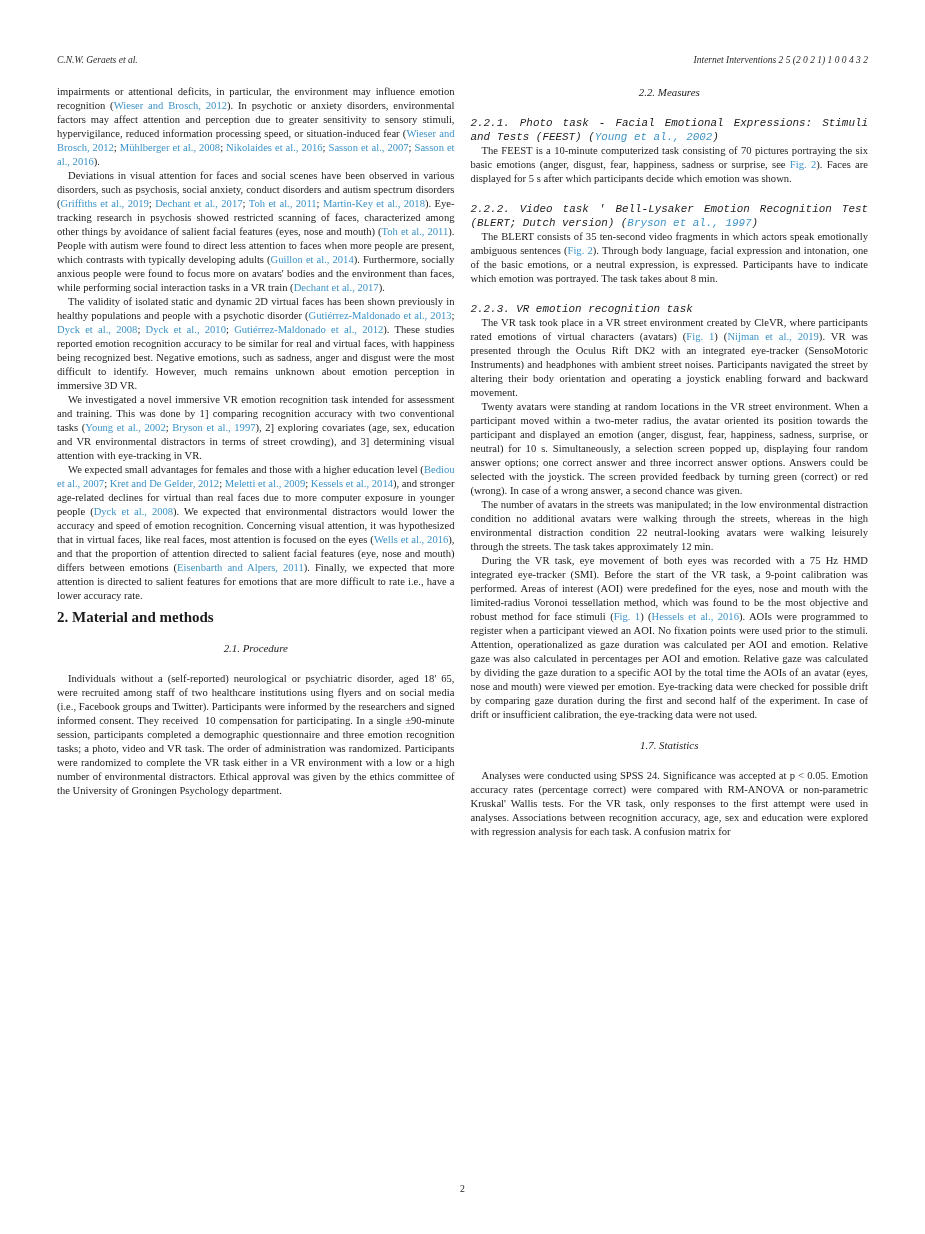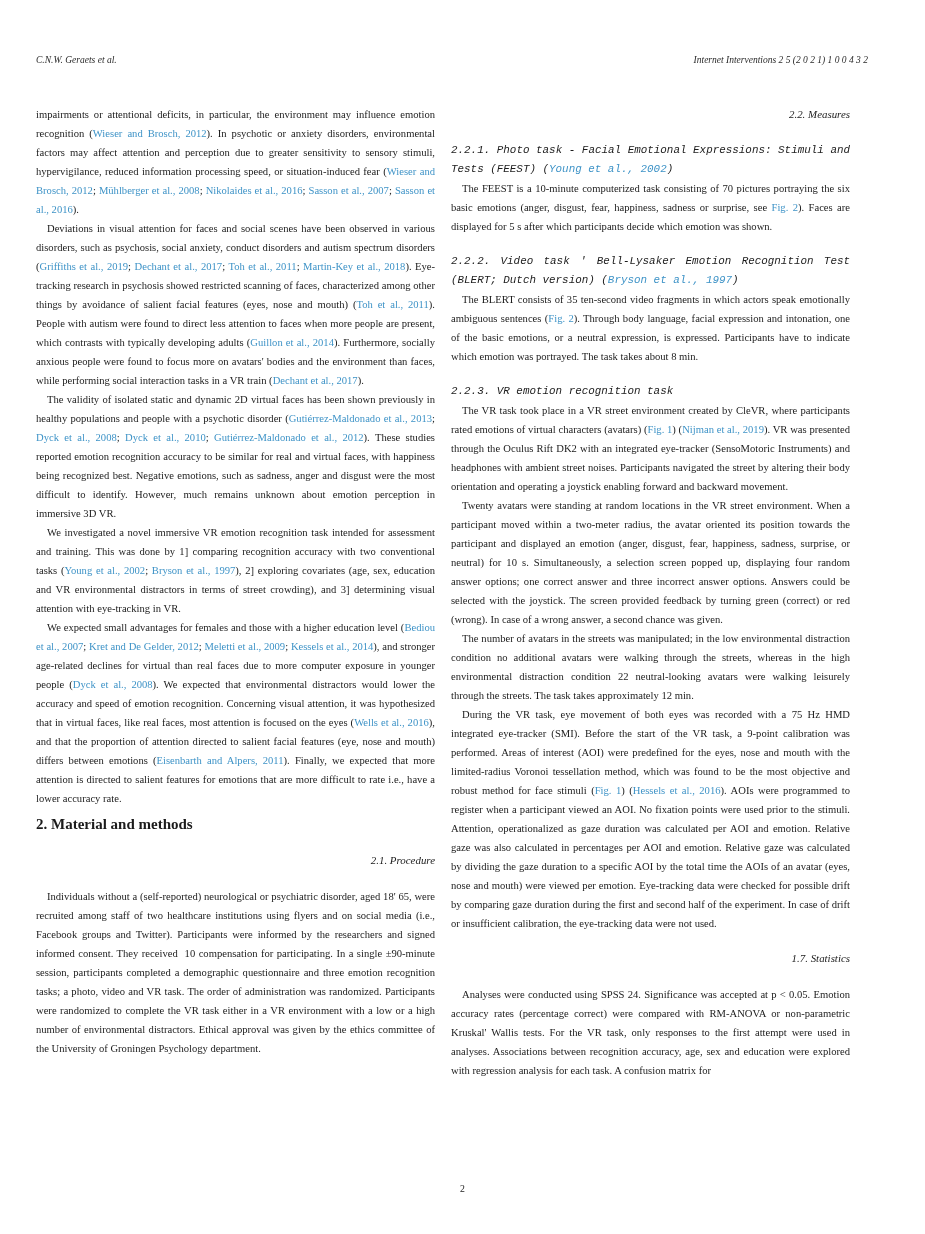--- a/index.html
+++ b/index.html
@@ -1,24 +1,24 @@
 <!DOCTYPE html>
 <html lang="en"><head>
 <meta charset="utf-8">
 <style>
   html,body{margin:0;padding:0;background:#ffffff;}
   body{width:925px;height:1234px;font-family:"Liberation Serif",serif;color:#1b1b1b;}
-  .page{position:relative;width:925px;height:1234px;box-sizing:border-box;padding:55px 57px 0 36px;overflow:hidden;}
+  .page{position:relative;width:925px;height:1234px;box-sizing:border-box;padding:55px 57px 0 57px;overflow:hidden;}
   .hdr{display:flex;justify-content:space-between;align-items:baseline;font-size:9.5px;font-style:italic;color:#2a2a2a;}
   .cols{display:flex;gap:16px;margin-top:20px;}
-  .col{width:399px;font-size:10.6px;line-height:19px;text-align:justify;hyphens:auto;margin-top:20px;-webkit-hyphens:auto;}
+  .col{width:399px;font-size:10.6px;line-height:14px;text-align:justify;hyphens:auto;-webkit-hyphens:auto;}
   .col p{margin:0;text-indent:11px;}
   .col p.flush{text-indent:0;}
   .col h2{font-size:15px;font-weight:bold;margin:7px 0 17px 0;text-align:left;}
-  .col h3{font-size:10.9px;font-weight:normal;font-style:italic;margin:16px 0 17px 0;text-align:right;}
+  .col h3{font-size:10.9px;font-weight:normal;font-style:italic;margin:16px 0 17px 0;text-align:center;}
   .col h3.sub{margin:16px 0 0 0;text-align:justify;font-family:Liberation Mono, monospace;}
   .col > :first-child{margin-top:0;}
   .cite{color:#3e93c7;}
   .pageno{position:absolute;left:0;bottom:40px;width:100%;text-align:center;font-size:9.8px;color:#222;}
 </style>
 </head>
 <body>
 
 <div class="page">
   <div class="hdr">

